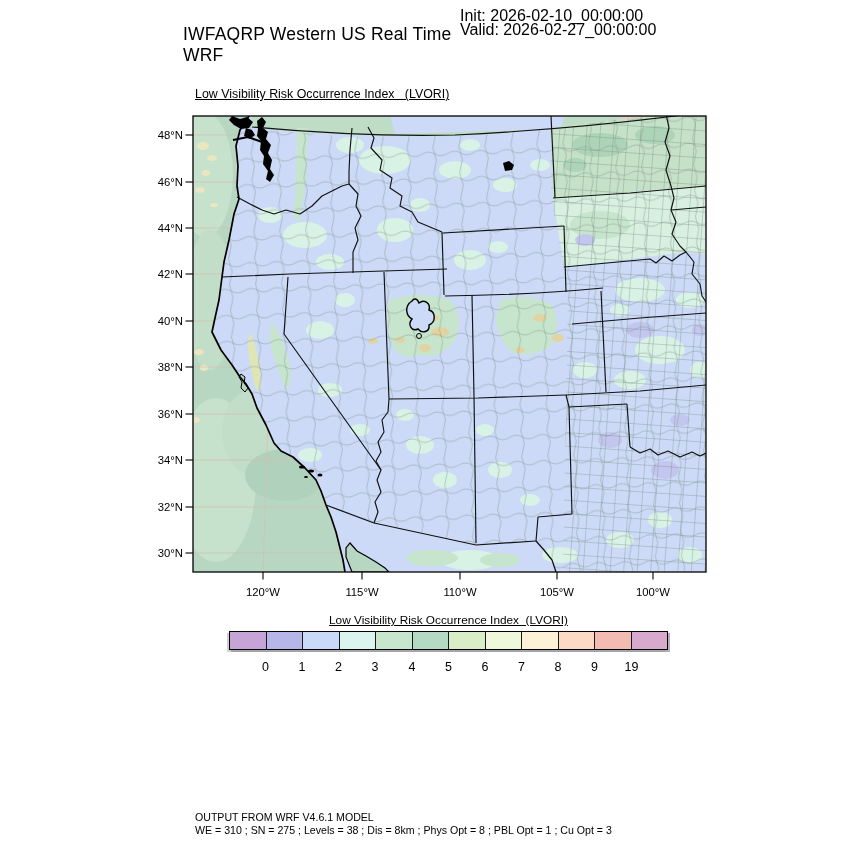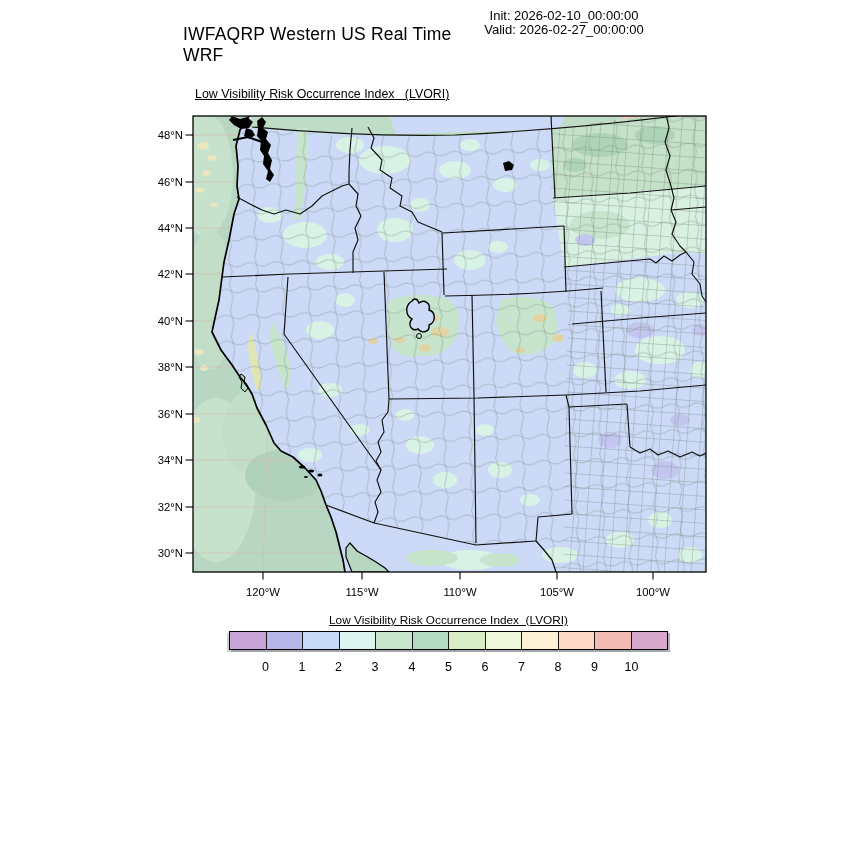--- a/index.html
+++ b/index.html
@@ -1,22 +1,22 @@
 <!DOCTYPE html>
 <html><head>
 <meta charset="utf-8">
 <style>
   html,body{margin:0;padding:0;background:#fff;}
   #page{position:relative;width:850px;height:850px;background:#fff;overflow:hidden;
         font-family:"Liberation Sans","DejaVu Sans",sans-serif;color:#000;}
   .pre{white-space:pre;text-decoration:underline;}
   #main-title{position:absolute;left:183px;top:24px;width:300px;text-align:left;
               font-size:17.5px;letter-spacing:.2px;}
-  #stamp{position:absolute;left:460px;top:9px;width:208px;text-align:center;
-         font-size:13px;line-height:13.5px;}
+  #stamp{position:absolute;left:460px;top:9px;width:208px;text-align:left;
+         font-size:16px;line-height:13.5px;}
   #map-title{position:absolute;left:195px;top:87px;font-size:12.4px;}
   #figure-svg{position:absolute;left:150px;top:90px;}
   
   #cbar-label{position:absolute;left:229px;top:613px;width:439px;text-align:center;font-size:11.8px;}
   #cbar{position:absolute;left:229px;top:631px;width:439px;height:19px;display:flex;
         border:1.2px solid #000;box-sizing:border-box;
         box-shadow:2px 2px 0 rgba(150,150,158,.75),-2px 2px 0 rgba(150,150,158,.45);}
   #cbar .cell{flex:1 1 0;}
   #cbar .cell + .cell{border-left:1px solid #1a1a1a;}
   .cnum{position:absolute;top:660px;transform:translateX(-50%);font-size:12.5px;}
@@ -303,17 +303,19 @@
   <span class="cnum" style="left:265.6px">0</span>
   <span class="cnum" style="left:302px">1</span>
   <span class="cnum" style="left:338.5px">2</span>
   <span class="cnum" style="left:375px">3</span>
   <span class="cnum" style="left:412px">4</span>
   <span class="cnum" style="left:448.5px">5</span>
   <span class="cnum" style="left:485px">6</span>
   <span class="cnum" style="left:521.5px">7</span>
   <span class="cnum" style="left:558px">8</span>
   <span class="cnum" style="left:594.5px">9</span>
-  <span class="cnum" style="left:631.5px">10</span>
+  <span class="cnum" style="left:631.5px">19</span>
 
   <div id="footer">
+    <div>OUTPUT FROM WRF V4.6.1 MODEL</div>
+    <div>WE = 310 ; SN = 275 ; Levels = 38 ; Dis = 8km ; Phys Opt = 8 ; PBL Opt = 1 ; Cu Opt = 3</div>
   </div>
 </div>
 
 </body></html>

